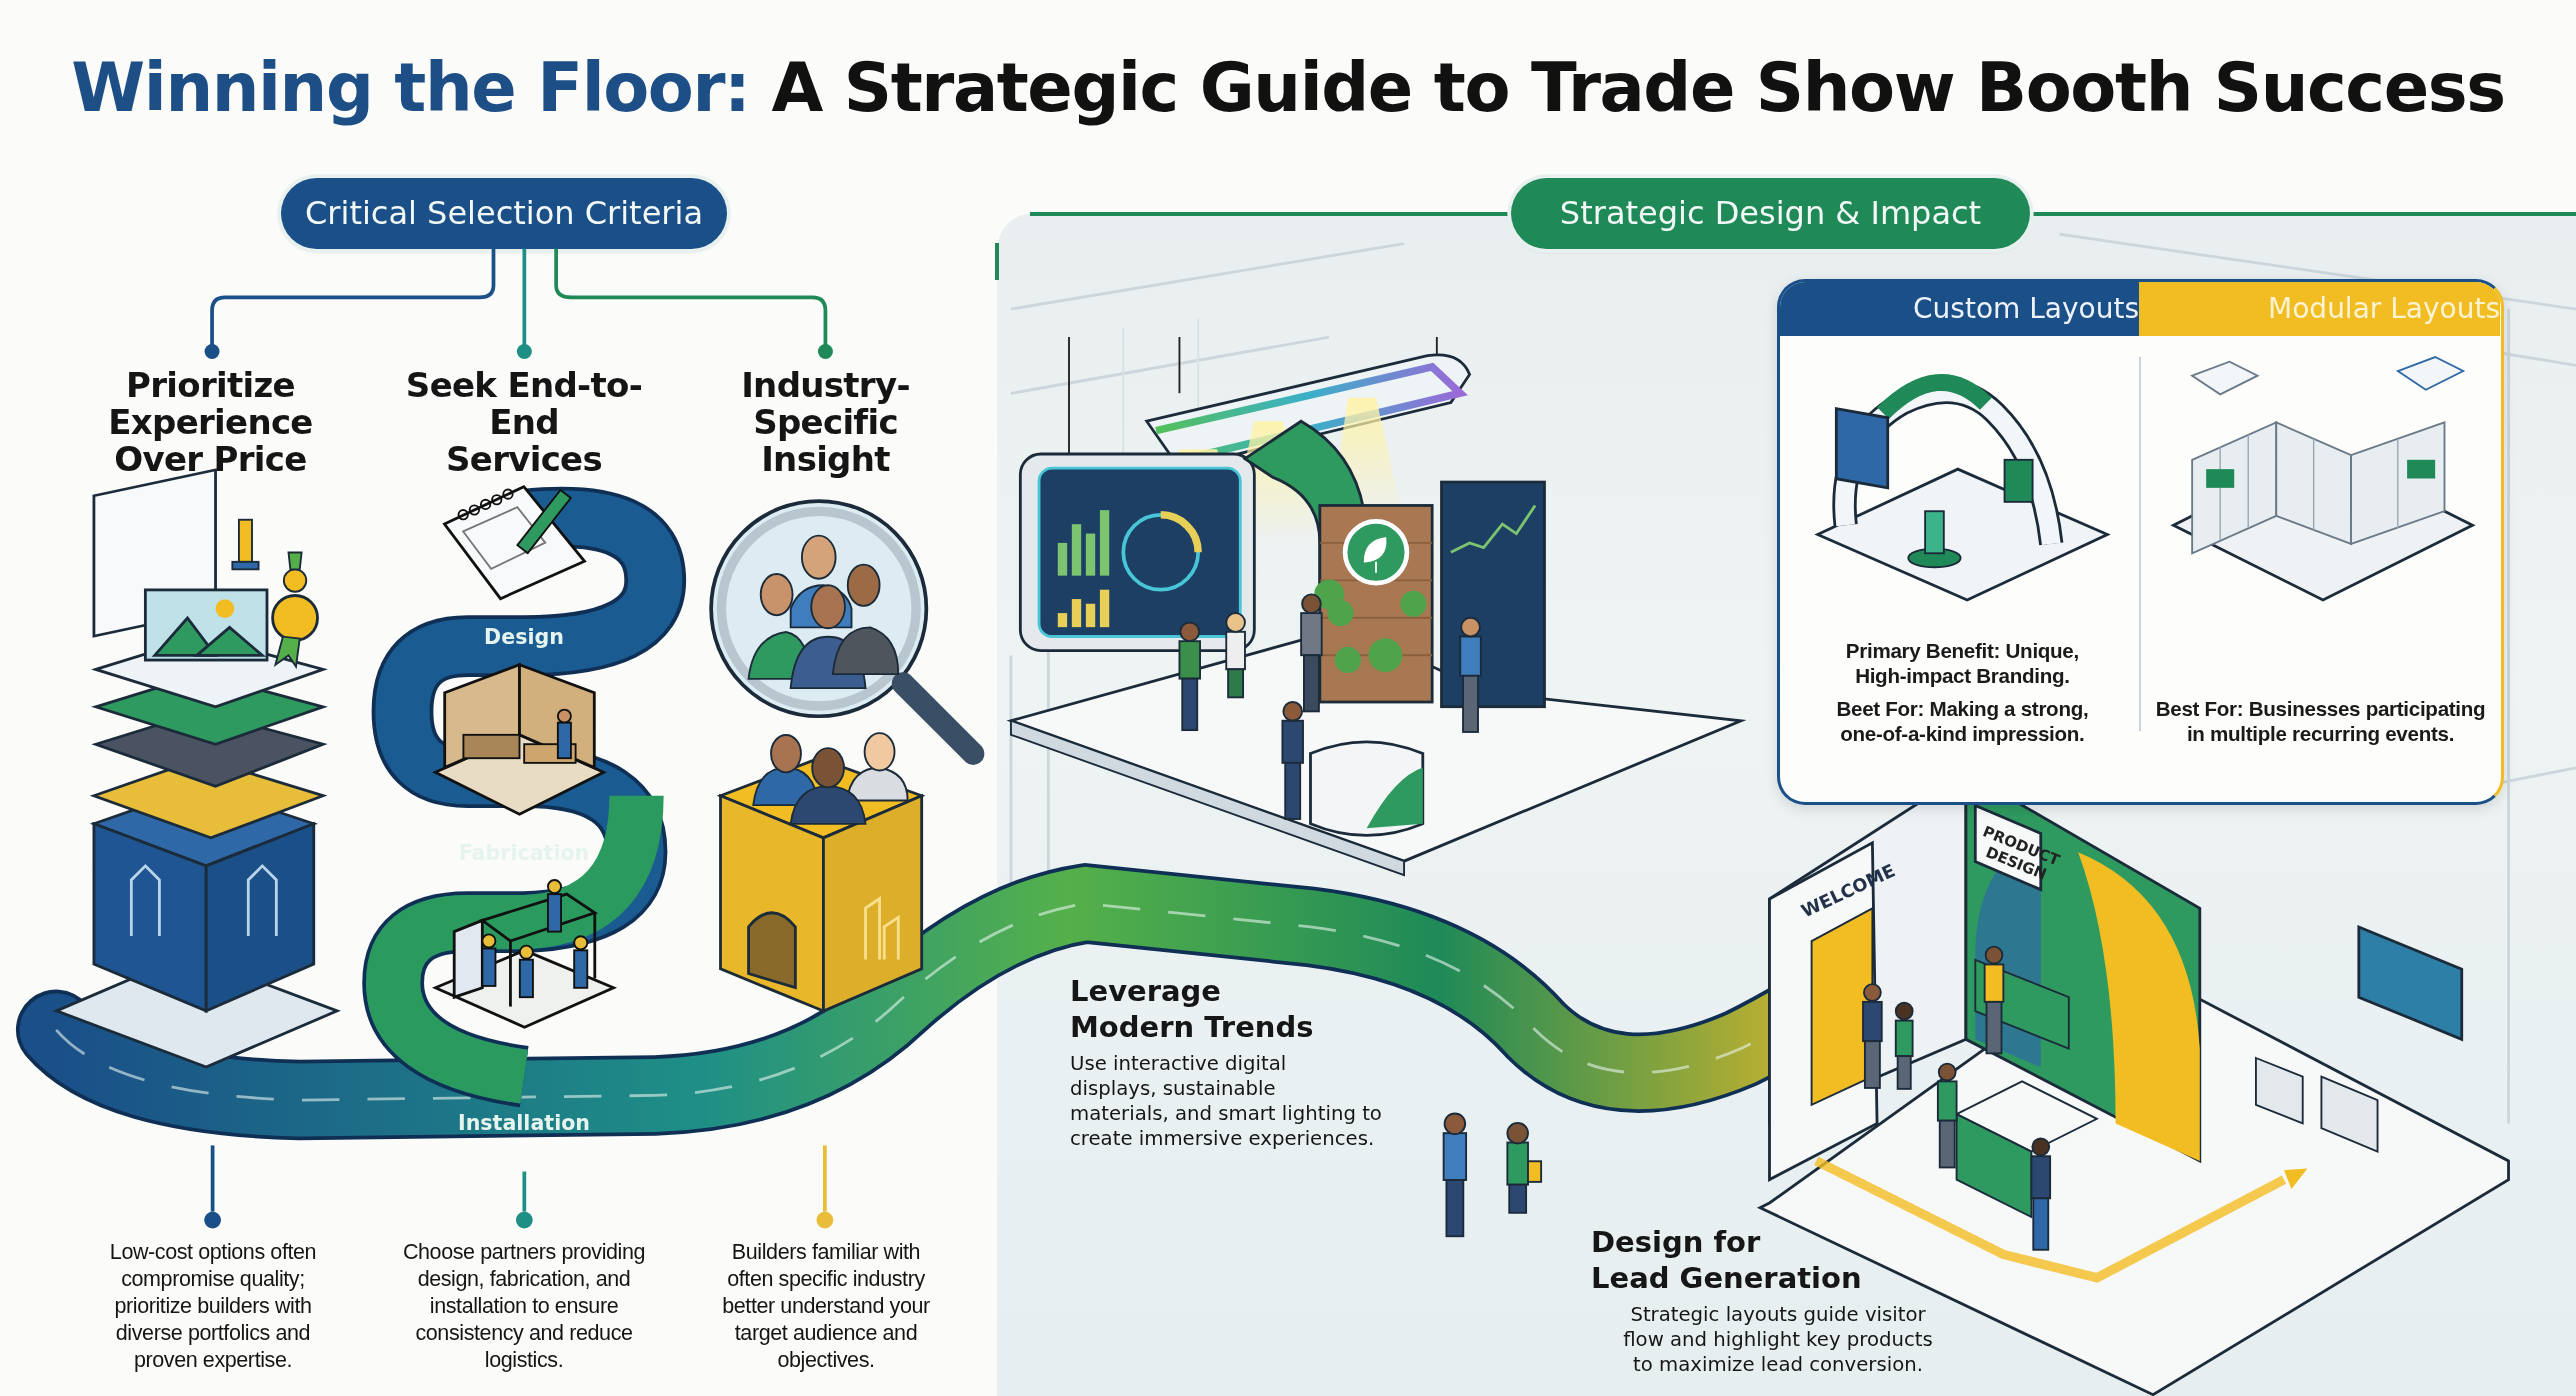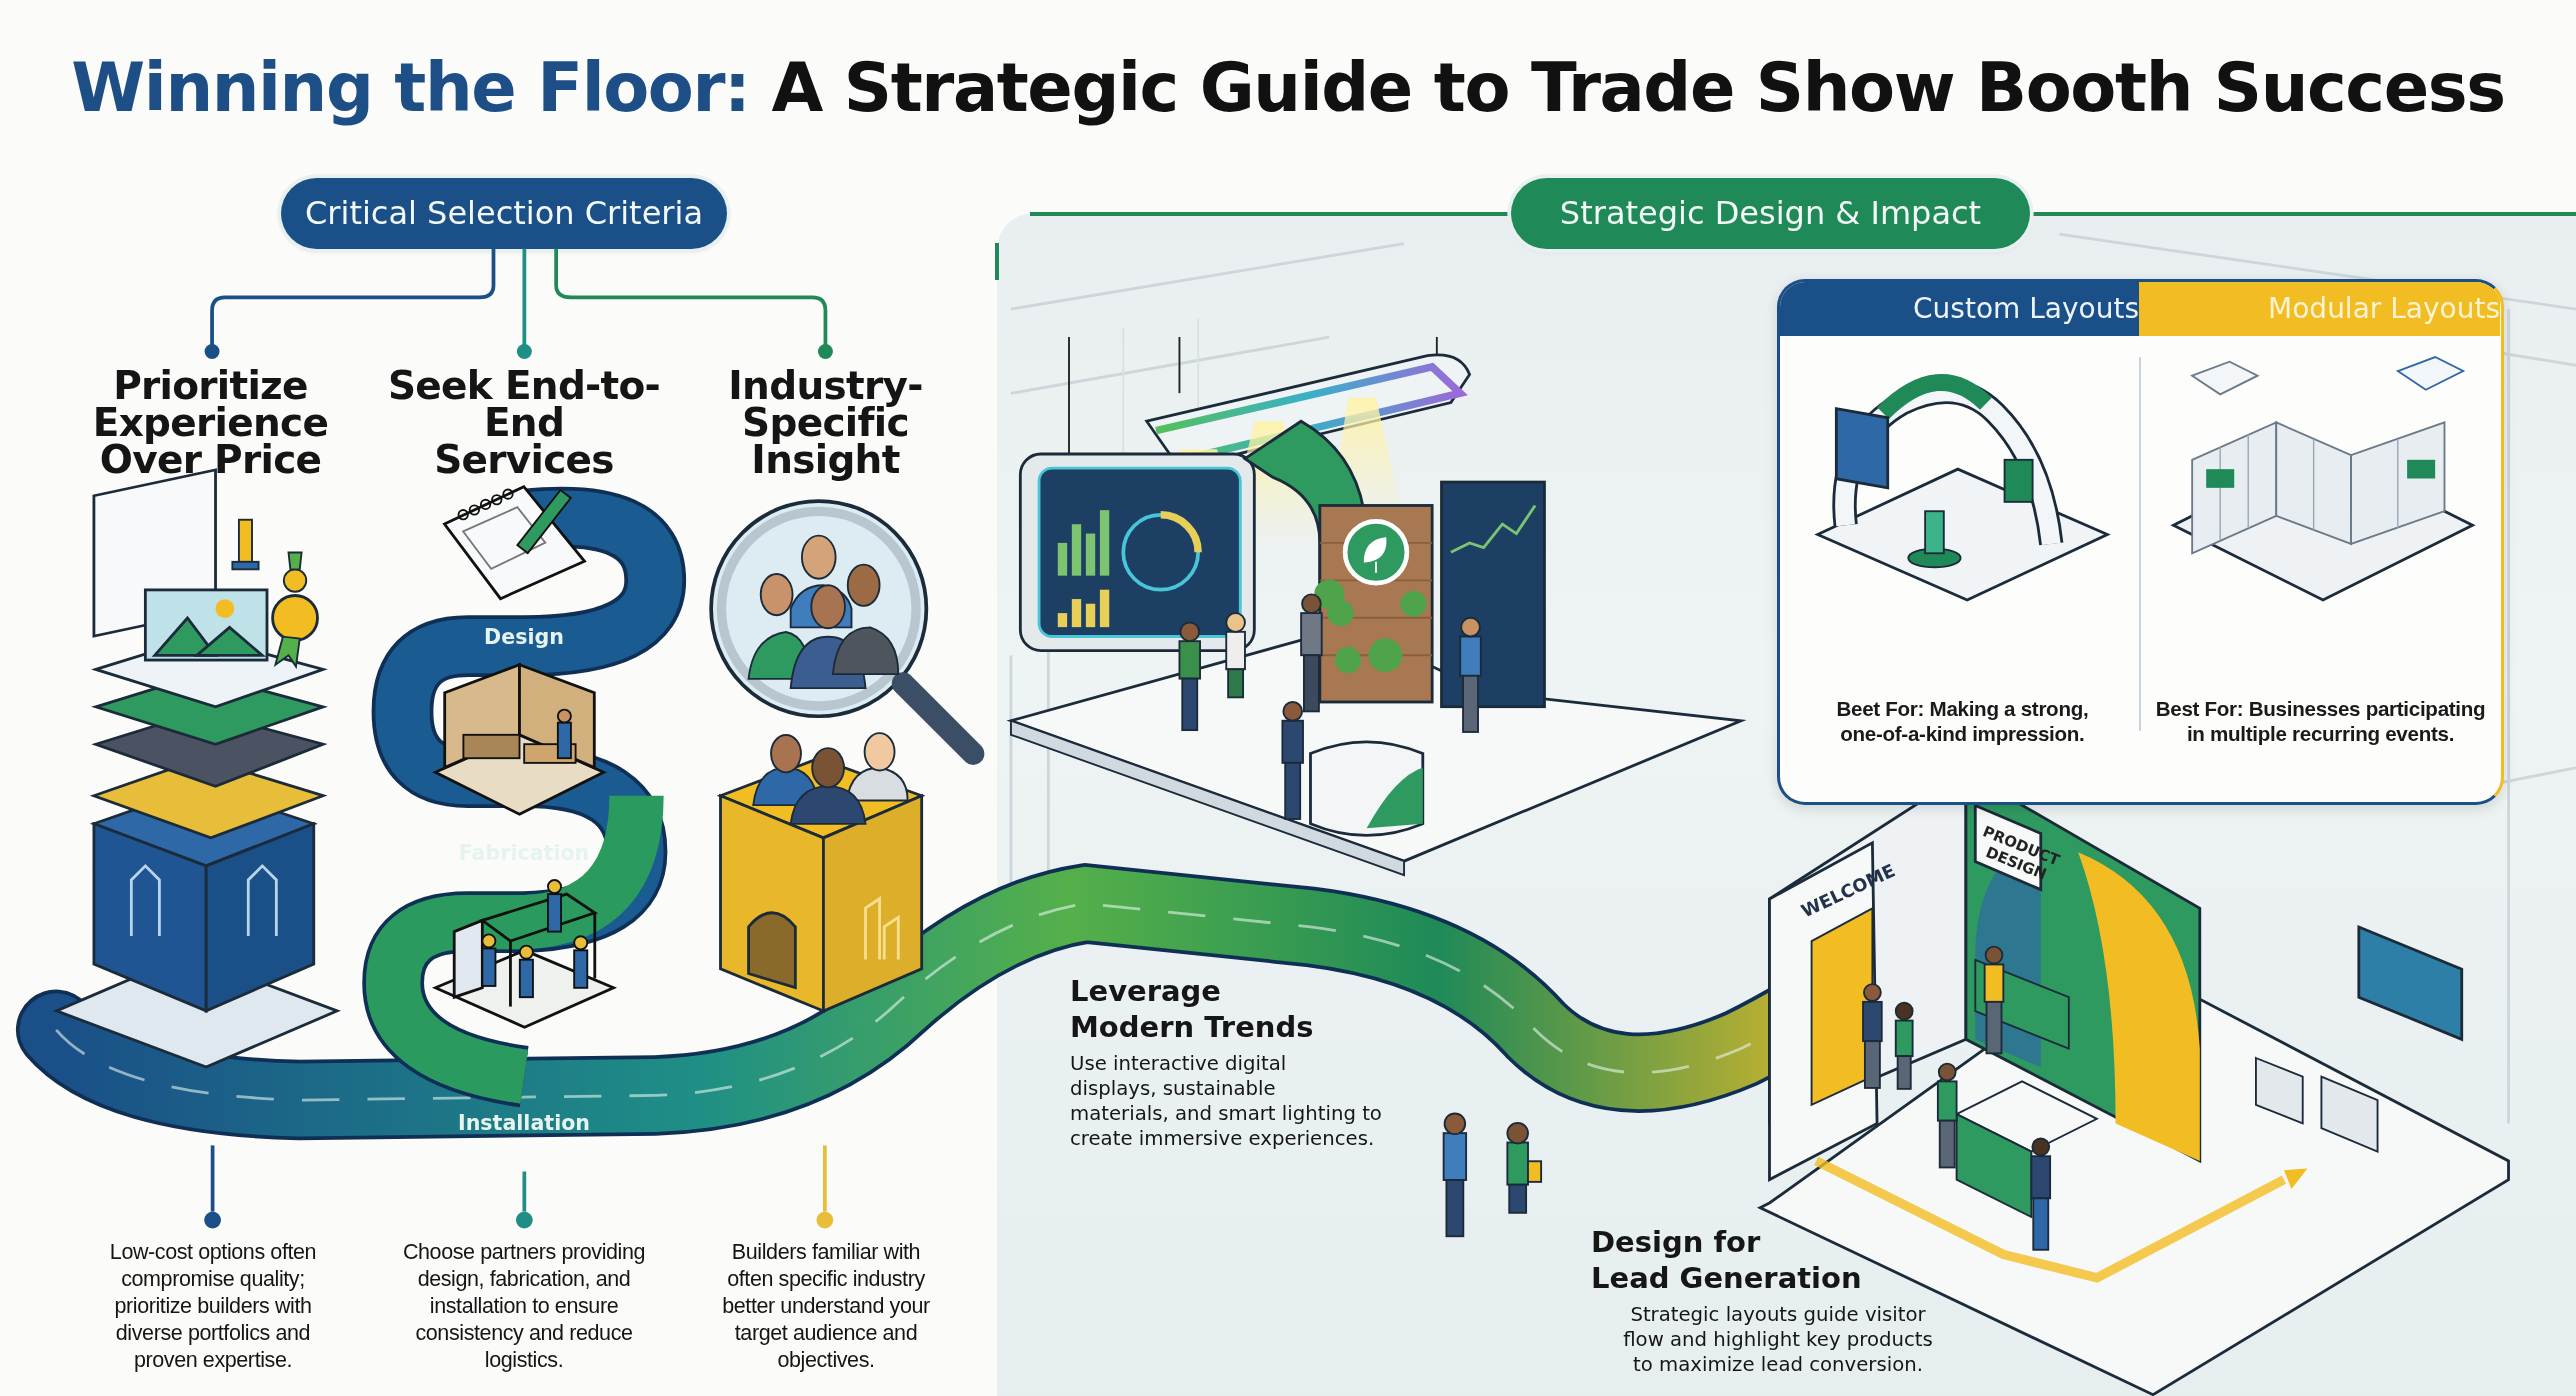--- a/index.html
+++ b/index.html
@@ -32,21 +32,21 @@
   #scene-bg {
     left: 997px; top: 213px; width: 1579px; height: 1183px;
     background: linear-gradient(180deg, #e9eef0 0%, #eef3f3 40%, #e6eef0 100%);
     border-top-left-radius: 37px;
   }
   #scene-border-top { left: 1030px; top: 212px; width: 1546px; height: 3.7px; background: #1f8a58; }
   #scene-border-left { left: 995px; top: 243px; width: 3.7px; height: 37px; background: #1f8a58; }
 
   
   .crit-title {
-    font-family: "DejaVu Sans", sans-serif; font-weight: bold; font-size: 39px;
+    font-family: "DejaVu Sans", sans-serif; font-weight: bold; font-size: 34px;
     text-align: center; line-height: 37px; letter-spacing: -0.7px; color: #151515;
   }
   .crit-desc {
     font-family: "Liberation Sans", sans-serif; font-size: 21.5px; text-align: center;
     line-height: 27px; color: #151515; letter-spacing: -0.4px;
   }
   .stage-label {
     font-family: "DejaVu Sans", sans-serif; font-weight: bold; font-size: 20.6px;
     color: #e6f4ef; text-align: center;
   }
@@ -499,20 +499,24 @@
         <line x1="90" y1="83" x2="90" y2="183"></line>
         <line x1="160" y1="88" x2="160" y2="185"></line>
         <line x1="250" y1="88" x2="250" y2="183"></line>
       </g>
     <rect x="45" y="120" width="30" height="20" fill="#1f8a58"></rect>
     <rect x="260" y="110" width="30" height="20" fill="#1f8a58"></rect>
     <polygon points="30,20 70,5 100,20 60,40" fill="#f3f6f8" stroke="#6b7a88" stroke-width="2"></polygon>
     <polygon points="250,15 290,0 320,15 280,35" fill="#f3f6f8" stroke="#2e68a6" stroke-width="2"></polygon>
   </svg>
 
+  <div class="card-text" style="left:9.4px;top:356px;width:346px;">
+    <div>Primary Benefit: Unique,</div>
+    <div>High-impact Branding.</div>
+  </div>
   <div class="card-text" style="left:9.4px;top:414px;width:346px;">
     <div>Beet For: Making a strong,</div>
     <div>one-of-a-kind impression.</div>
   </div>
   <div class="card-text" style="left:365px;top:414px;width:351px;">
     <div>Best For: Businesses participating</div>
     <div>in multiple recurring events.</div>
   </div>
 </div>
 

